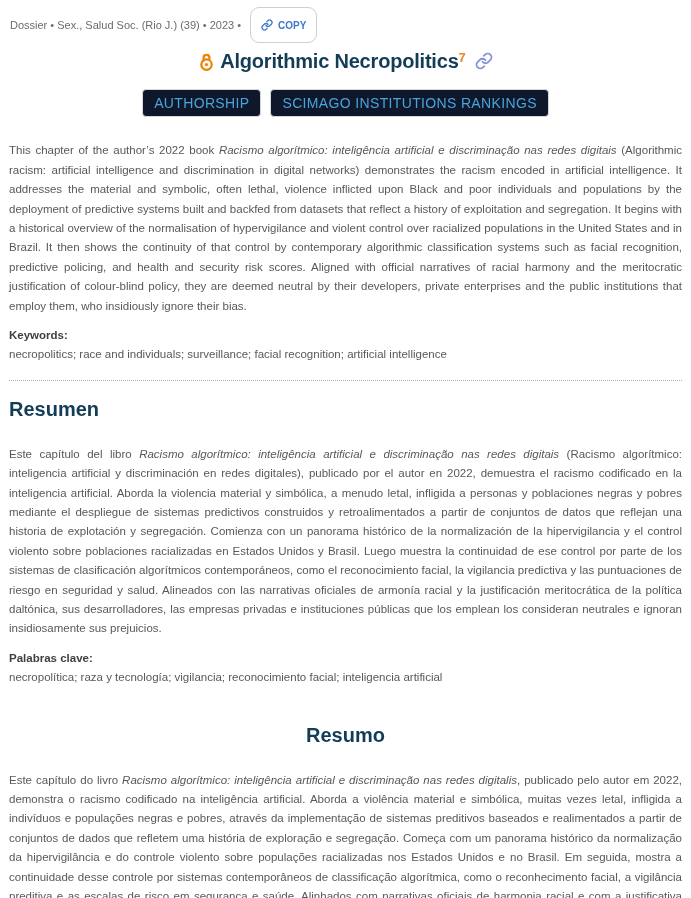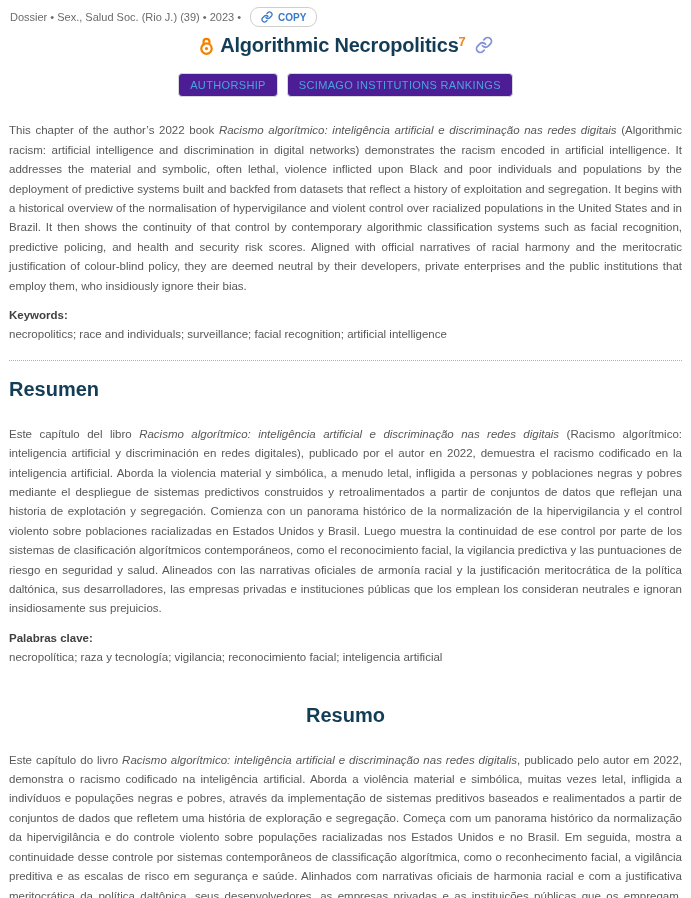--- a/index.html
+++ b/index.html
@@ -20,21 +20,21 @@
     font-size: 11px; color: #6b6b6b;
     white-space: nowrap;
   }
   .doi-link { color: #3b79c9; text-decoration: none; margin-left: 4px; cursor: pointer; }
   .copy-btn {
     margin-left: 9px;
     display: inline-flex; align-items: center; gap: 5px;
     border: 1px solid #cfcfcf; border-radius: 9px;
     background: #fff; color: #3b79c9;
     font-size: 10px; font-weight: bold;
-    padding: 3px 10px; cursor: pointer;
+    padding: 11px 10px; cursor: pointer;
     font-family: "Liberation Sans", sans-serif;
   }
   .copy-btn svg { display: block; }
 
   
   .title-row { text-align: center; margin-top: 5px; }
   .title-row h1 {
     display: inline; margin: 0;
     font-size: 20px; font-weight: bold; color: #133d56;
     letter-spacing: -0.2px;
@@ -45,22 +45,22 @@
     vertical-align: super; cursor: pointer;
   }
   .title-link-icon {
     display: inline-block; vertical-align: -2px; margin-left: 9px;
     color: #8292d8; cursor: pointer;
   }
 
   
   .badges { display: flex; justify-content: center; gap: 9px; margin-top: 13px; }
   .badge {
-    border: 1px solid #d8d8d8; border-radius: 4px; background: #4c1d95;
-    color: #49a4dd; font-size: 11px; letter-spacing: 0.35px;
+    border: 1px solid #d8d8d8; border-radius: 4px; background: #0f172a;
+    color: #49a4dd; font-size: 14px; letter-spacing: 0.35px;
     padding: 5px 11px; cursor: pointer;
     font-family: "Liberation Sans", sans-serif;
   }
 
   
   .section-heading {
     font-size: 20px; font-weight: bold; color: #133d56;
     margin: 30px 0 0;
   }
   .section-heading.after-divider { margin-top: 17px; }

